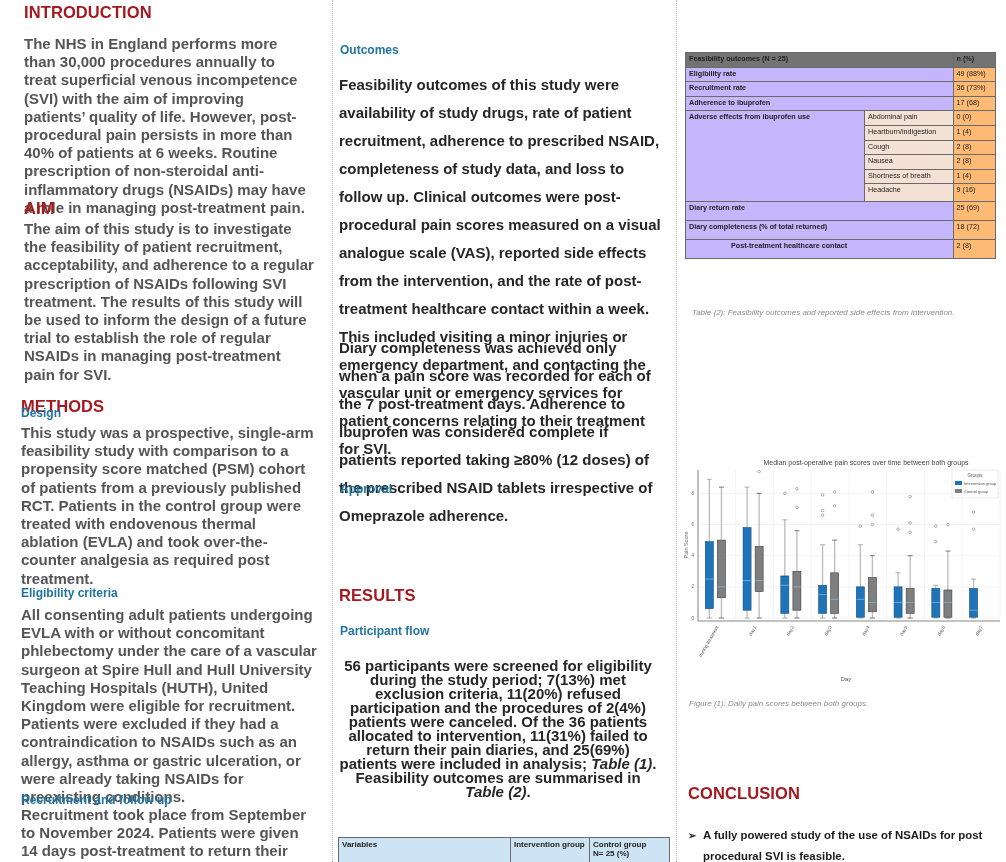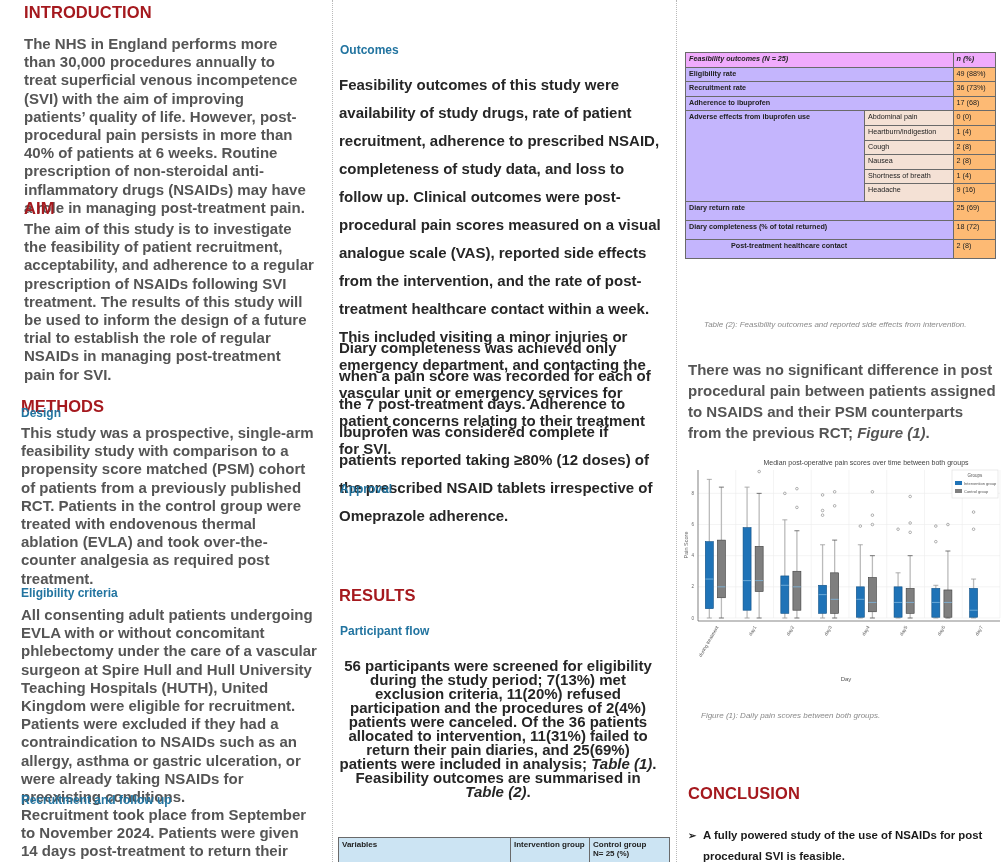--- a/index.html
+++ b/index.html
@@ -7,26 +7,26 @@
   .col { position:absolute; top:0; height:862px; box-sizing:border-box; }
   #col1 { left:0; width:333px; }
   #col2 { left:334px; width:342px; }
   #col3 { left:678px; width:328px; }
   .vsep { position:absolute; top:0; height:862px; width:0; border-left:1px dotted #b9b9b9; }
   .h1 { position:absolute; color:#a5191e; font-weight:bold; font-size:16.5px; letter-spacing:0.1px; margin:0; }
   .h2 { position:absolute; color:#2274a0; font-weight:bold; font-size:12px; margin:0; }
   .p  { position:absolute; color:#555555; font-weight:bold; font-size:15px; line-height:18.2px; margin:0; }
   .p.dark { color:#262626; line-height:28px; }
   .p.dark2 { color:#262626; line-height:14px;text-align:center; }
-  .cap { position:absolute; color:#8a8a8a; font-style:italic; font-size:8px; margin:16px; }
+  .cap { position:absolute; color:#8a8a8a; font-style:italic; font-size:8px; margin:4px; }
   em { font-style:italic; }
   
   table.t2 { position:absolute; left:7px; top:52px; width:311px; border-collapse:collapse; font-size:7.2px; font-weight:bold; color:#222; }
   table.t2 td { border:1px solid #6a6a6a; padding:1px 3px; height:14.6px; vertical-align:top; box-sizing:border-box; }
-  .hdr { background:#f0abfc;font-style:italic; }
+  .hdr { background:#737373; }
   .peach { background:#c4b5fd; }
   .peach2 { background:#f4e1d5; font-weight:normal; }
   .white { background:#fdba74; font-weight:normal; }
   
   table.t1 { position:absolute; left:4px; top:837px; width:332px; border-collapse:collapse; font-size:8px; font-weight:bold; color:#222; }
   table.t1 td { border:1px solid #6a6a6a; background:#cce4f3; padding:2px 3px; vertical-align:top; height:30px; }
   .bullet-item { position:absolute; left:10px; top:825px; width:310px; color:#1a1a1a; font-weight:bold; font-size:11.4px; line-height:21px; }
   .bullet-item .arrow { position:absolute; left:0; top:0; font-size:10px; }
   .bullet-item .txt { display:block; padding-left:15px; }
   #chart-wrap { position:absolute; left:4px; top:455px; width:322px; height:230px; }
@@ -132,21 +132,20 @@
       <td class="white">18 (72)</td>
     </tr>
     <tr>
       <td class="peach" colspan="2" style="height:19px;padding-left:45px;">Post-treatment healthcare contact</td>
       <td class="white">2 (8)</td>
     </tr>
   </tbody>
     </table>
   <p class="cap" style="left:10px;top:304px;">Table (2): Feasibility outcomes and reported side effects from intervention.</p>
 
-  <p class="p" style="left:10px;top:359px;width:310px;line-height:21px;"><span>There was no significant difference in post procedural pain between patients assigned to NSAIDS and their PSM counterparts from the previous RCT; </span><em>Figure (1)</em><span>.</span></p>
 
   <div id="chart-wrap">
     <svg id="chart" width="322" height="230">
       <text id="chart-title" x="184" y="10" font-size="7" fill="#444" text-anchor="middle">Median post-operative pain scores over time between both groups</text>
       <text id="chart-ylabel" x="0" y="0" font-size="5.5" fill="#666" text-anchor="middle" transform="translate(6,90) rotate(-90)">Pain Score</text>
       <text id="chart-xlabel" x="164" y="226" font-size="6" fill="#555" text-anchor="middle">Day</text>
       <g id="grid-layer">
           <line x1="16" x2="318" y1="163" y2="163" stroke="#ececec" stroke-width="0.6"></line>
           <text x="12" y="164.5" font-size="4.5" fill="#666" text-anchor="end">0</text>
           <line x1="16" x2="318" y1="131.8421052631579" y2="131.8421052631579" stroke="#ececec" stroke-width="0.6"></line>

